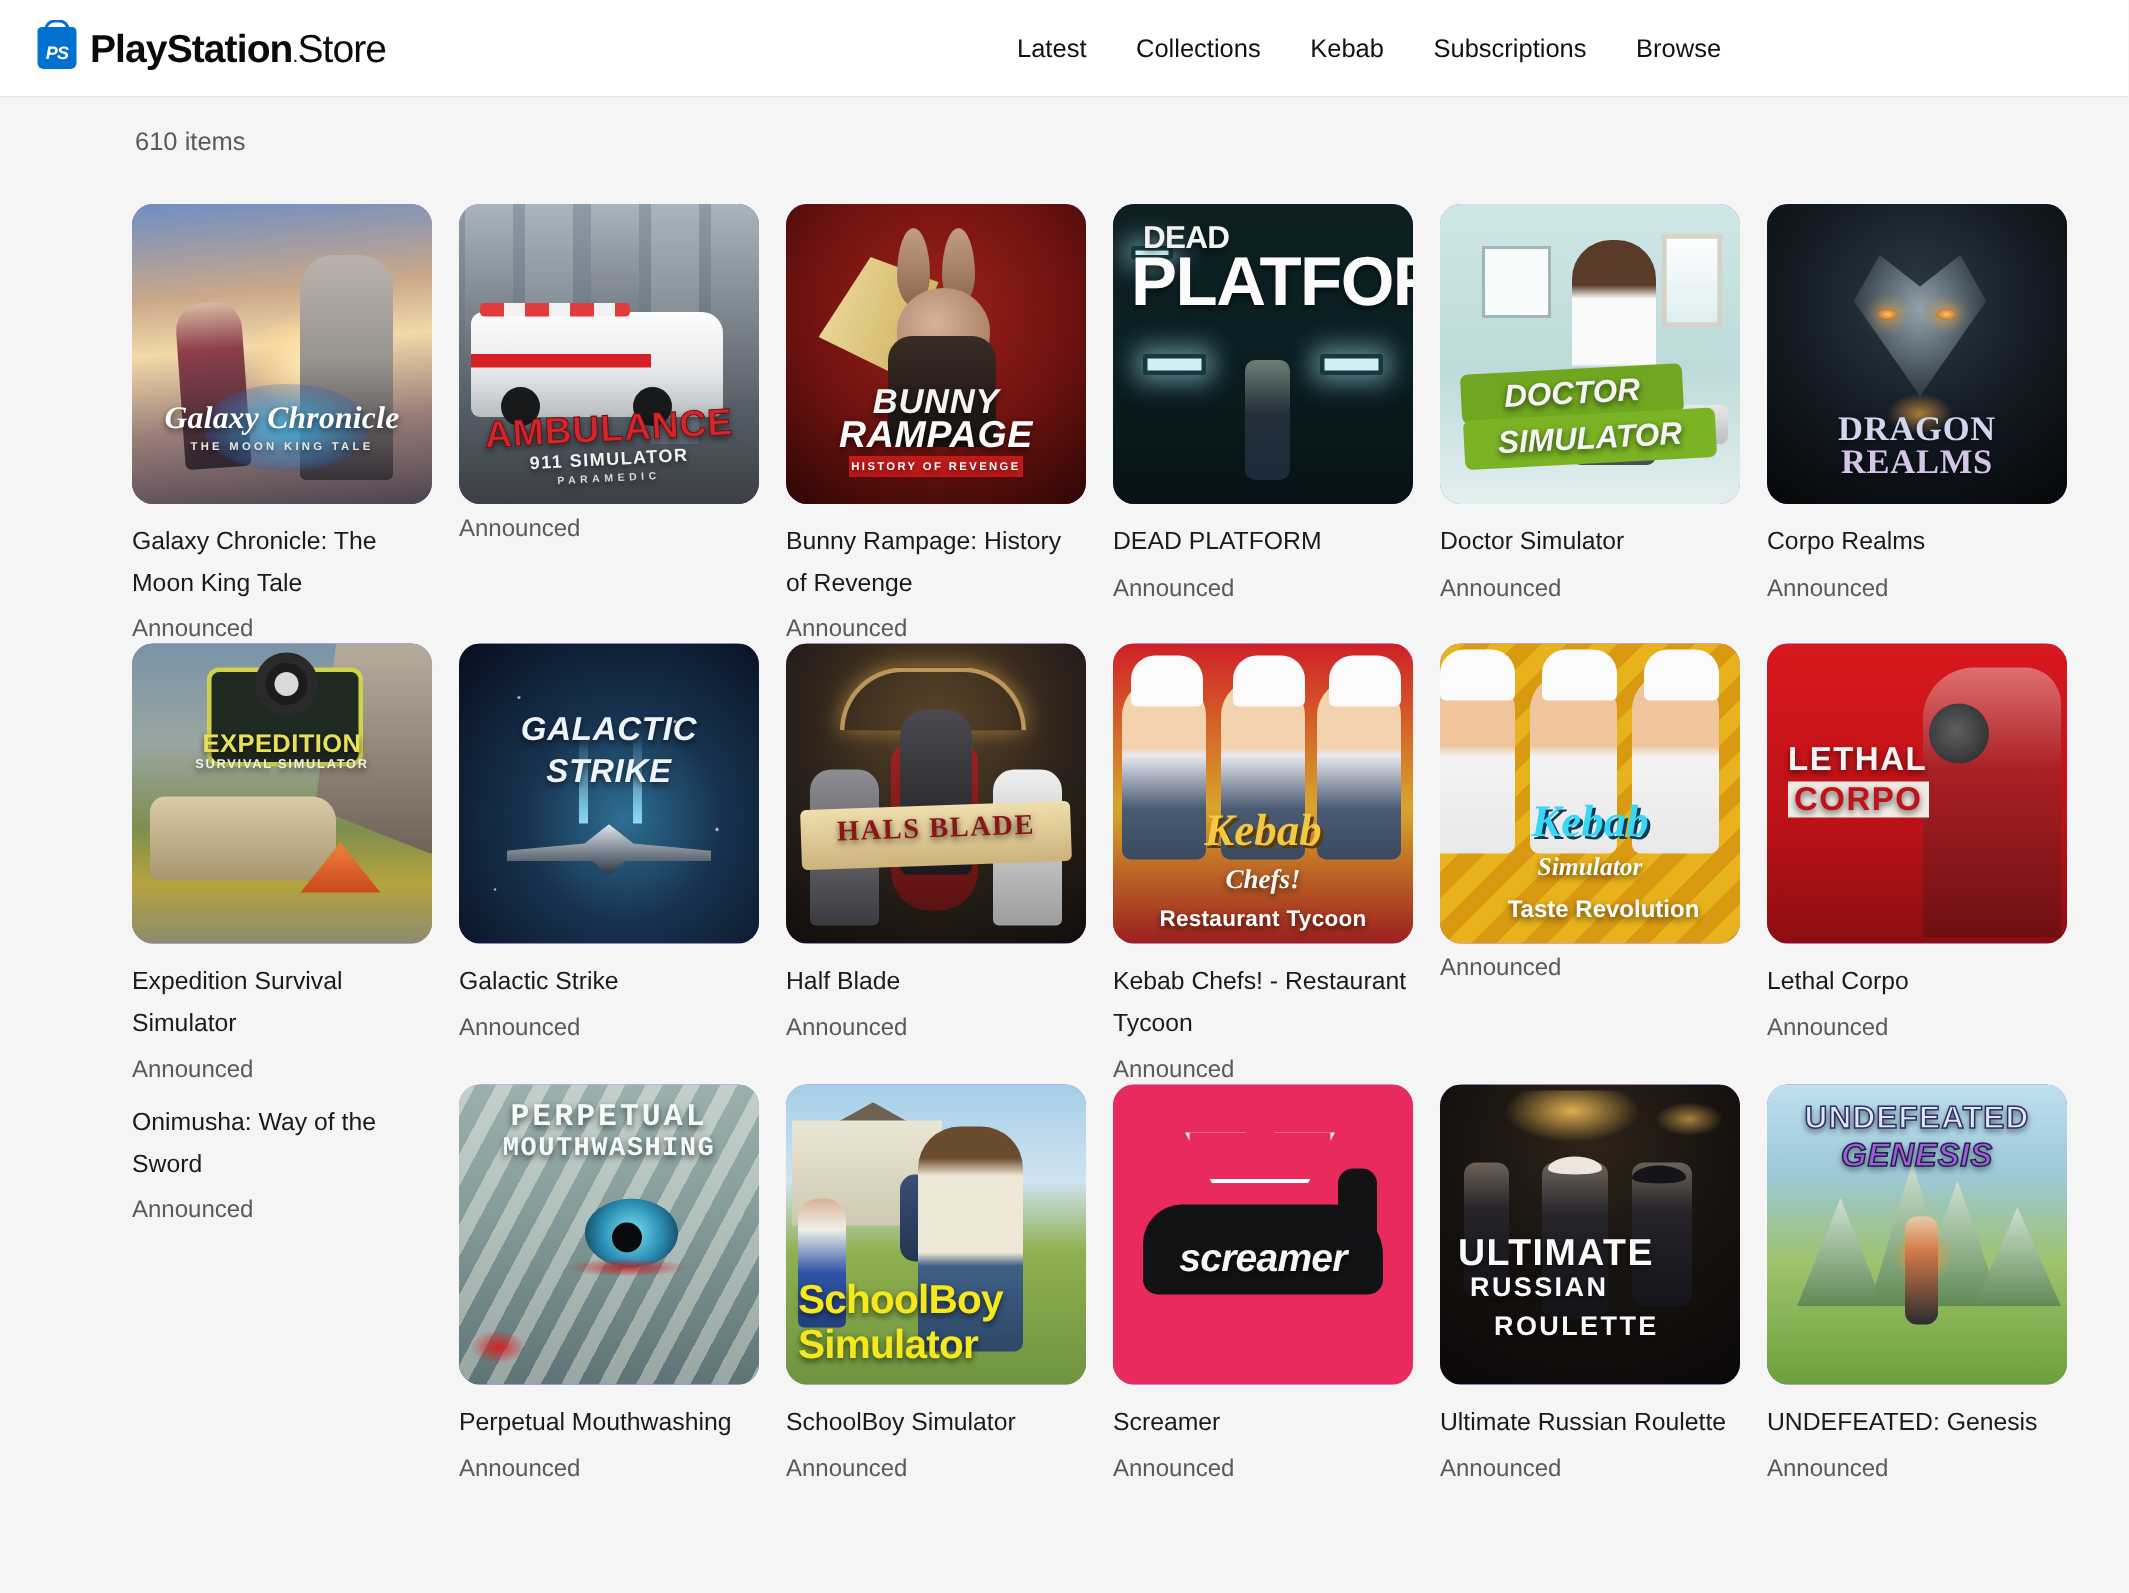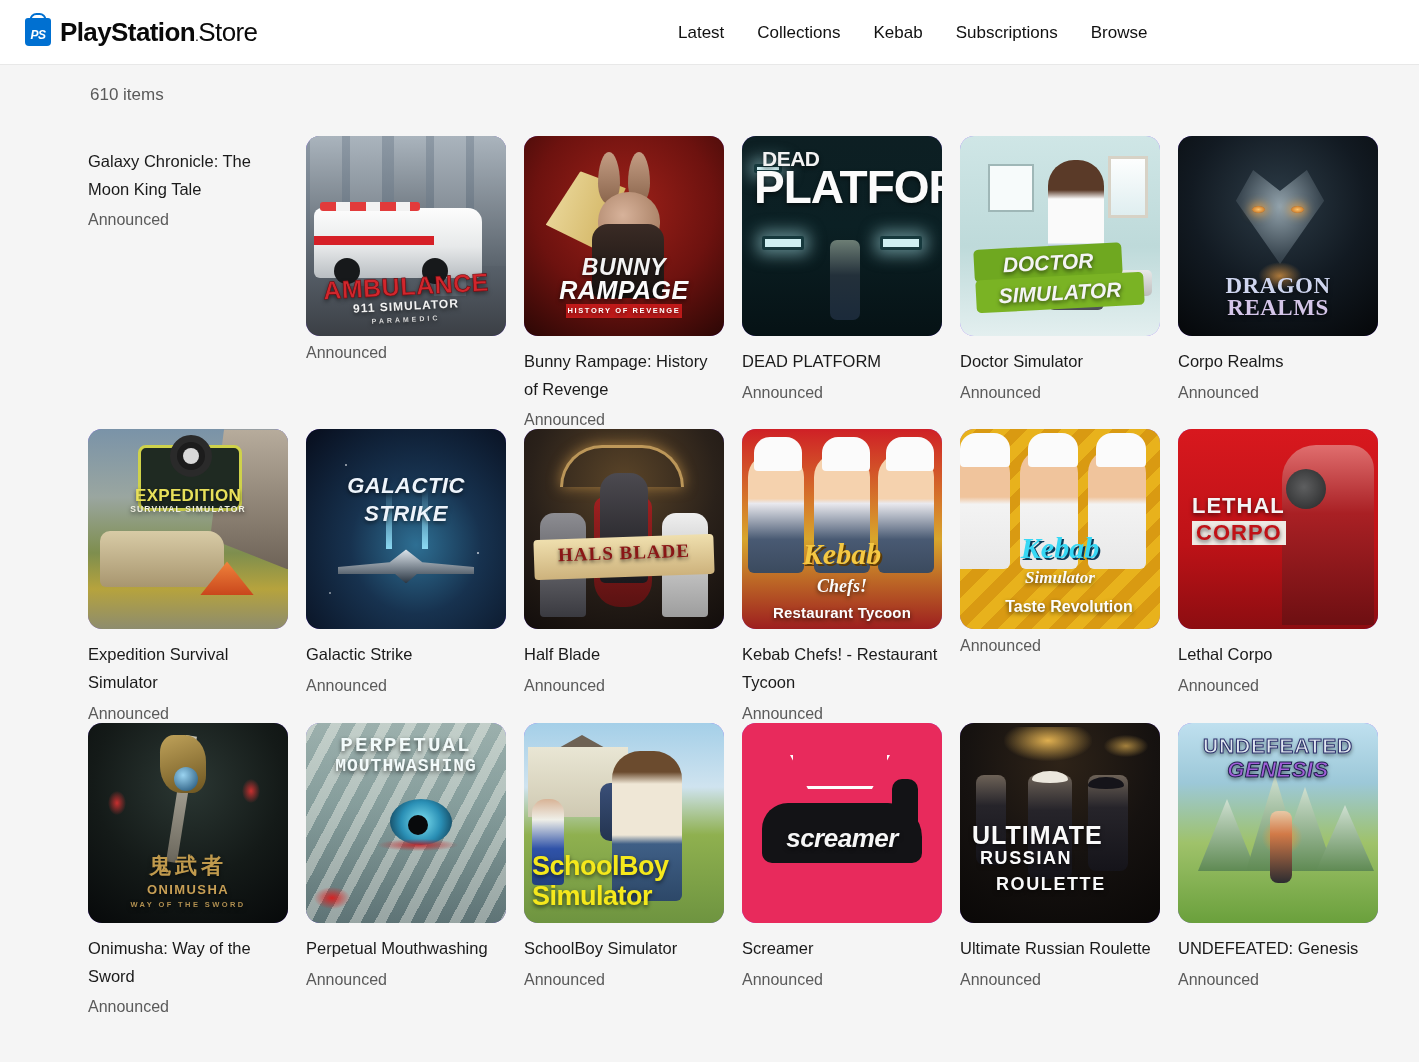--- a/index.html
+++ b/index.html
@@ -314,20 +314,30 @@
     <span class="nav-item">Subscriptions</span>
     <span class="nav-item">Browse</span>
   </nav>
 </div>
 
 <div class="content">
   <div class="items-count">610 items</div>
 
   <div class="grid" id="grid">
       <div class="card">
+        <div class="thumb">
+       <div class="gfx a-galaxy">
+         <div class="sun"></div>
+            <div class="fig-l"></div>
+            <div class="fig-r"></div>
+            <div class="swirl"></div>
+         <div class="art-txt t1">Galaxy Chronicle</div>
+            <div class="art-txt t2">THE MOON KING TALE</div>
+       </div>
+     </div>
      <div class="title">Galaxy Chronicle: The Moon King Tale</div>
      <div class="status">Announced</div>
       </div>
       <div class="card">
         <div class="thumb">
        <div class="gfx a-amb">
          <div class="bldg" style="left:2%;height:120px"></div>
             <div class="bldg" style="left:22%;height:150px"></div>
             <div class="bldg" style="left:44%;height:110px"></div>
             <div class="bldg" style="left:64%;height:160px"></div>
@@ -485,32 +495,20 @@
          <div class="sold"></div>
             <div class="mask"></div>
          <div class="art-txt t1">LETHAL</div>
             <div class="art-txt t2">CORPO</div>
        </div>
      </div>
      <div class="title">Lethal Corpo</div>
      <div class="status">Announced</div>
       </div>
       <div class="card">
-        <div class="thumb">
-       <div class="gfx a-oni">
-         <div class="emb" style="left:10%;top:34%"></div>
-            <div class="emb" style="right:14%;top:28%"></div>
-            <div class="blade"></div>
-            <div class="hilt"></div>
-            <div class="orb"></div>
-         <div class="art-txt t1">鬼武者</div>
-            <div class="art-txt t2">ONIMUSHA</div>
-            <div class="art-txt t3">WAY OF THE SWORD</div>
-       </div>
-     </div>
      <div class="title">Onimusha: Way of the Sword</div>
      <div class="status">Announced</div>
       </div>
       <div class="card">
         <div class="thumb">
        <div class="gfx a-perp">
          <div class="wrap"></div>
             <div class="eye"></div>
             <div class="pupil"></div>
             <div class="blood"></div>

